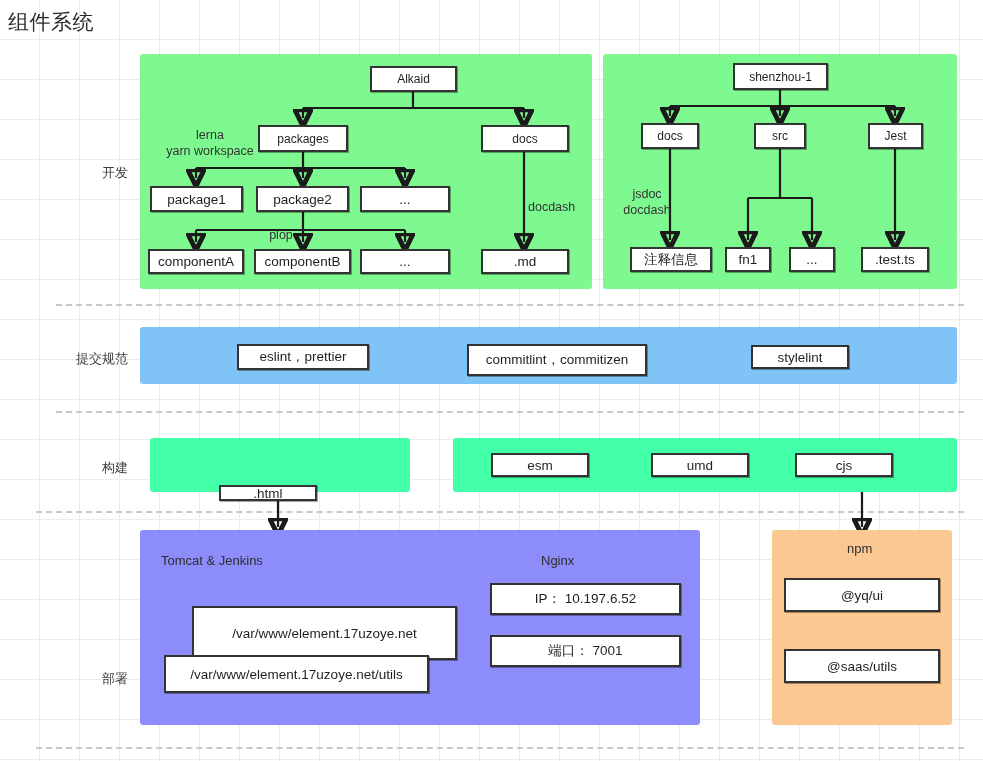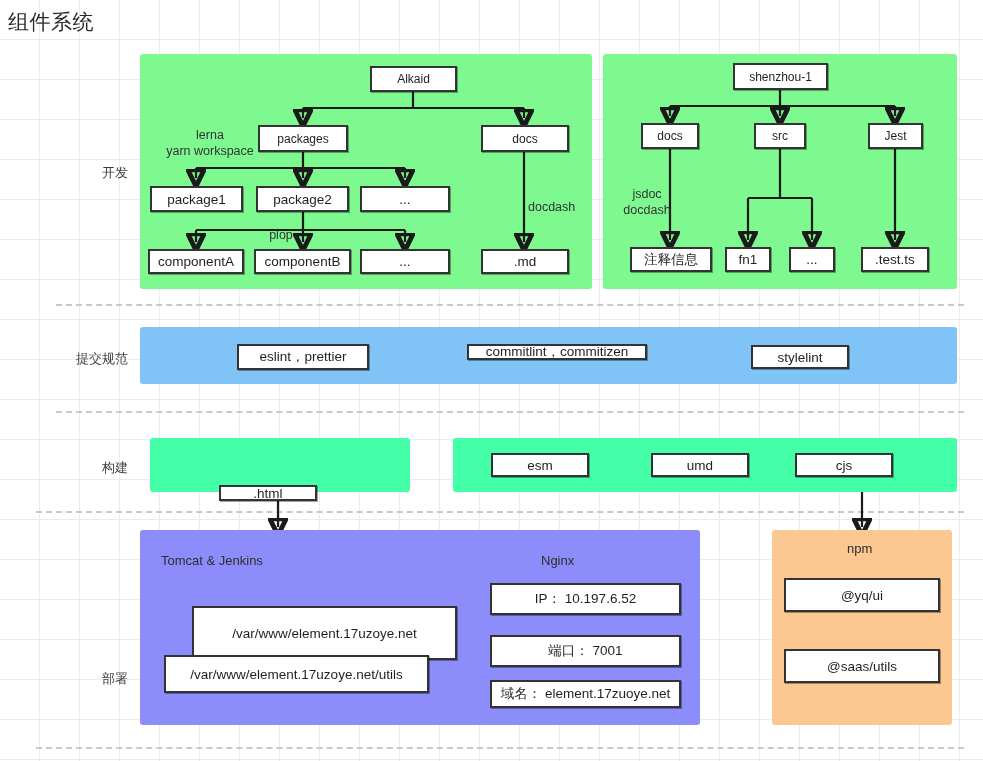--- a/index.html
+++ b/index.html
@@ -172,21 +172,21 @@
   <div class="node" style="left:630px; top:247px; width:82px;  height:25px;">注释信息</div>
   <div class="node" style="left:725px; top:247px; width:46px;  height:25px;">fn1</div>
   <div class="node" style="left:789px; top:247px; width:46px;  height:25px;">...</div>
   <div class="node" style="left:861px; top:247px; width:68px;  height:25px;">.test.ts</div>
 
   <div class="edge-note" style="left:614px; top:187px; width:66px;">jsdoc</div>
   <div class="edge-note" style="left:608px; top:203px; width:78px;">docdash</div>
 
   <div class="panel panel-blue" style="left:140px; top:327px; width:817px; height:57px;"></div>
   <div class="node" style="left:237px; top:344px; width:132px; height:26px;">eslint，prettier</div>
-  <div class="node" style="left:467px; top:344px; width:180px; height:16px;">commitlint，commitizen</div>
+  <div class="node" style="left:467px; top:344px; width:180px; height:32px;">commitlint，commitizen</div>
   <div class="node" style="left:751px; top:345px; width:98px;  height:24px;">stylelint</div>
 
   <div class="panel panel-mint" style="left:150px; top:438px; width:260px; height:54px;"></div>
   <div class="panel panel-mint" style="left:453px; top:438px; width:504px; height:54px;"></div>
 
   <div class="node" style="left:219px; top:453px; width:98px;  height:16px;margin-top:32px;">.html</div>
   <div class="node" style="left:491px; top:453px; width:98px;  height:24px;">esm</div>
   <div class="node" style="left:651px; top:453px; width:98px;  height:24px;">umd</div>
   <div class="node" style="left:795px; top:453px; width:98px;  height:24px;">cjs</div>
 
@@ -195,18 +195,17 @@
 
   <div class="panel-caption" style="left:161px; top:553px;">Tomcat &amp; Jenkins</div>
   <div class="panel-caption" style="left:541px; top:553px;">Nginx</div>
   <div class="panel-caption" style="left:847px; top:541px;">npm</div>
 
   <div class="node" style="left:164px; top:606px; width:265px; height:54px;margin-left:28px;">/var/www/element.17uzoye.net</div>
   <div class="node" style="left:164px; top:655px; width:265px; height:38px;">/var/www/element.17uzoye.net/utils</div>
 
   <div class="node" style="left:490px; top:583px; width:191px; height:32px;">IP： 10.197.6.52</div>
   <div class="node" style="left:490px; top:635px; width:191px; height:32px;">端口： 7001</div>
-  <div class="node" style="left:490px; top:680px; width:191px; height:28px;">域名： element.17zuoye.net</div>
 
   <div class="node" style="left:784px; top:578px; width:156px; height:34px;">@yq/ui</div>
   <div class="node" style="left:784px; top:649px; width:156px; height:34px;">@saas/utils</div>
 
 </div>
 
 </body></html>

